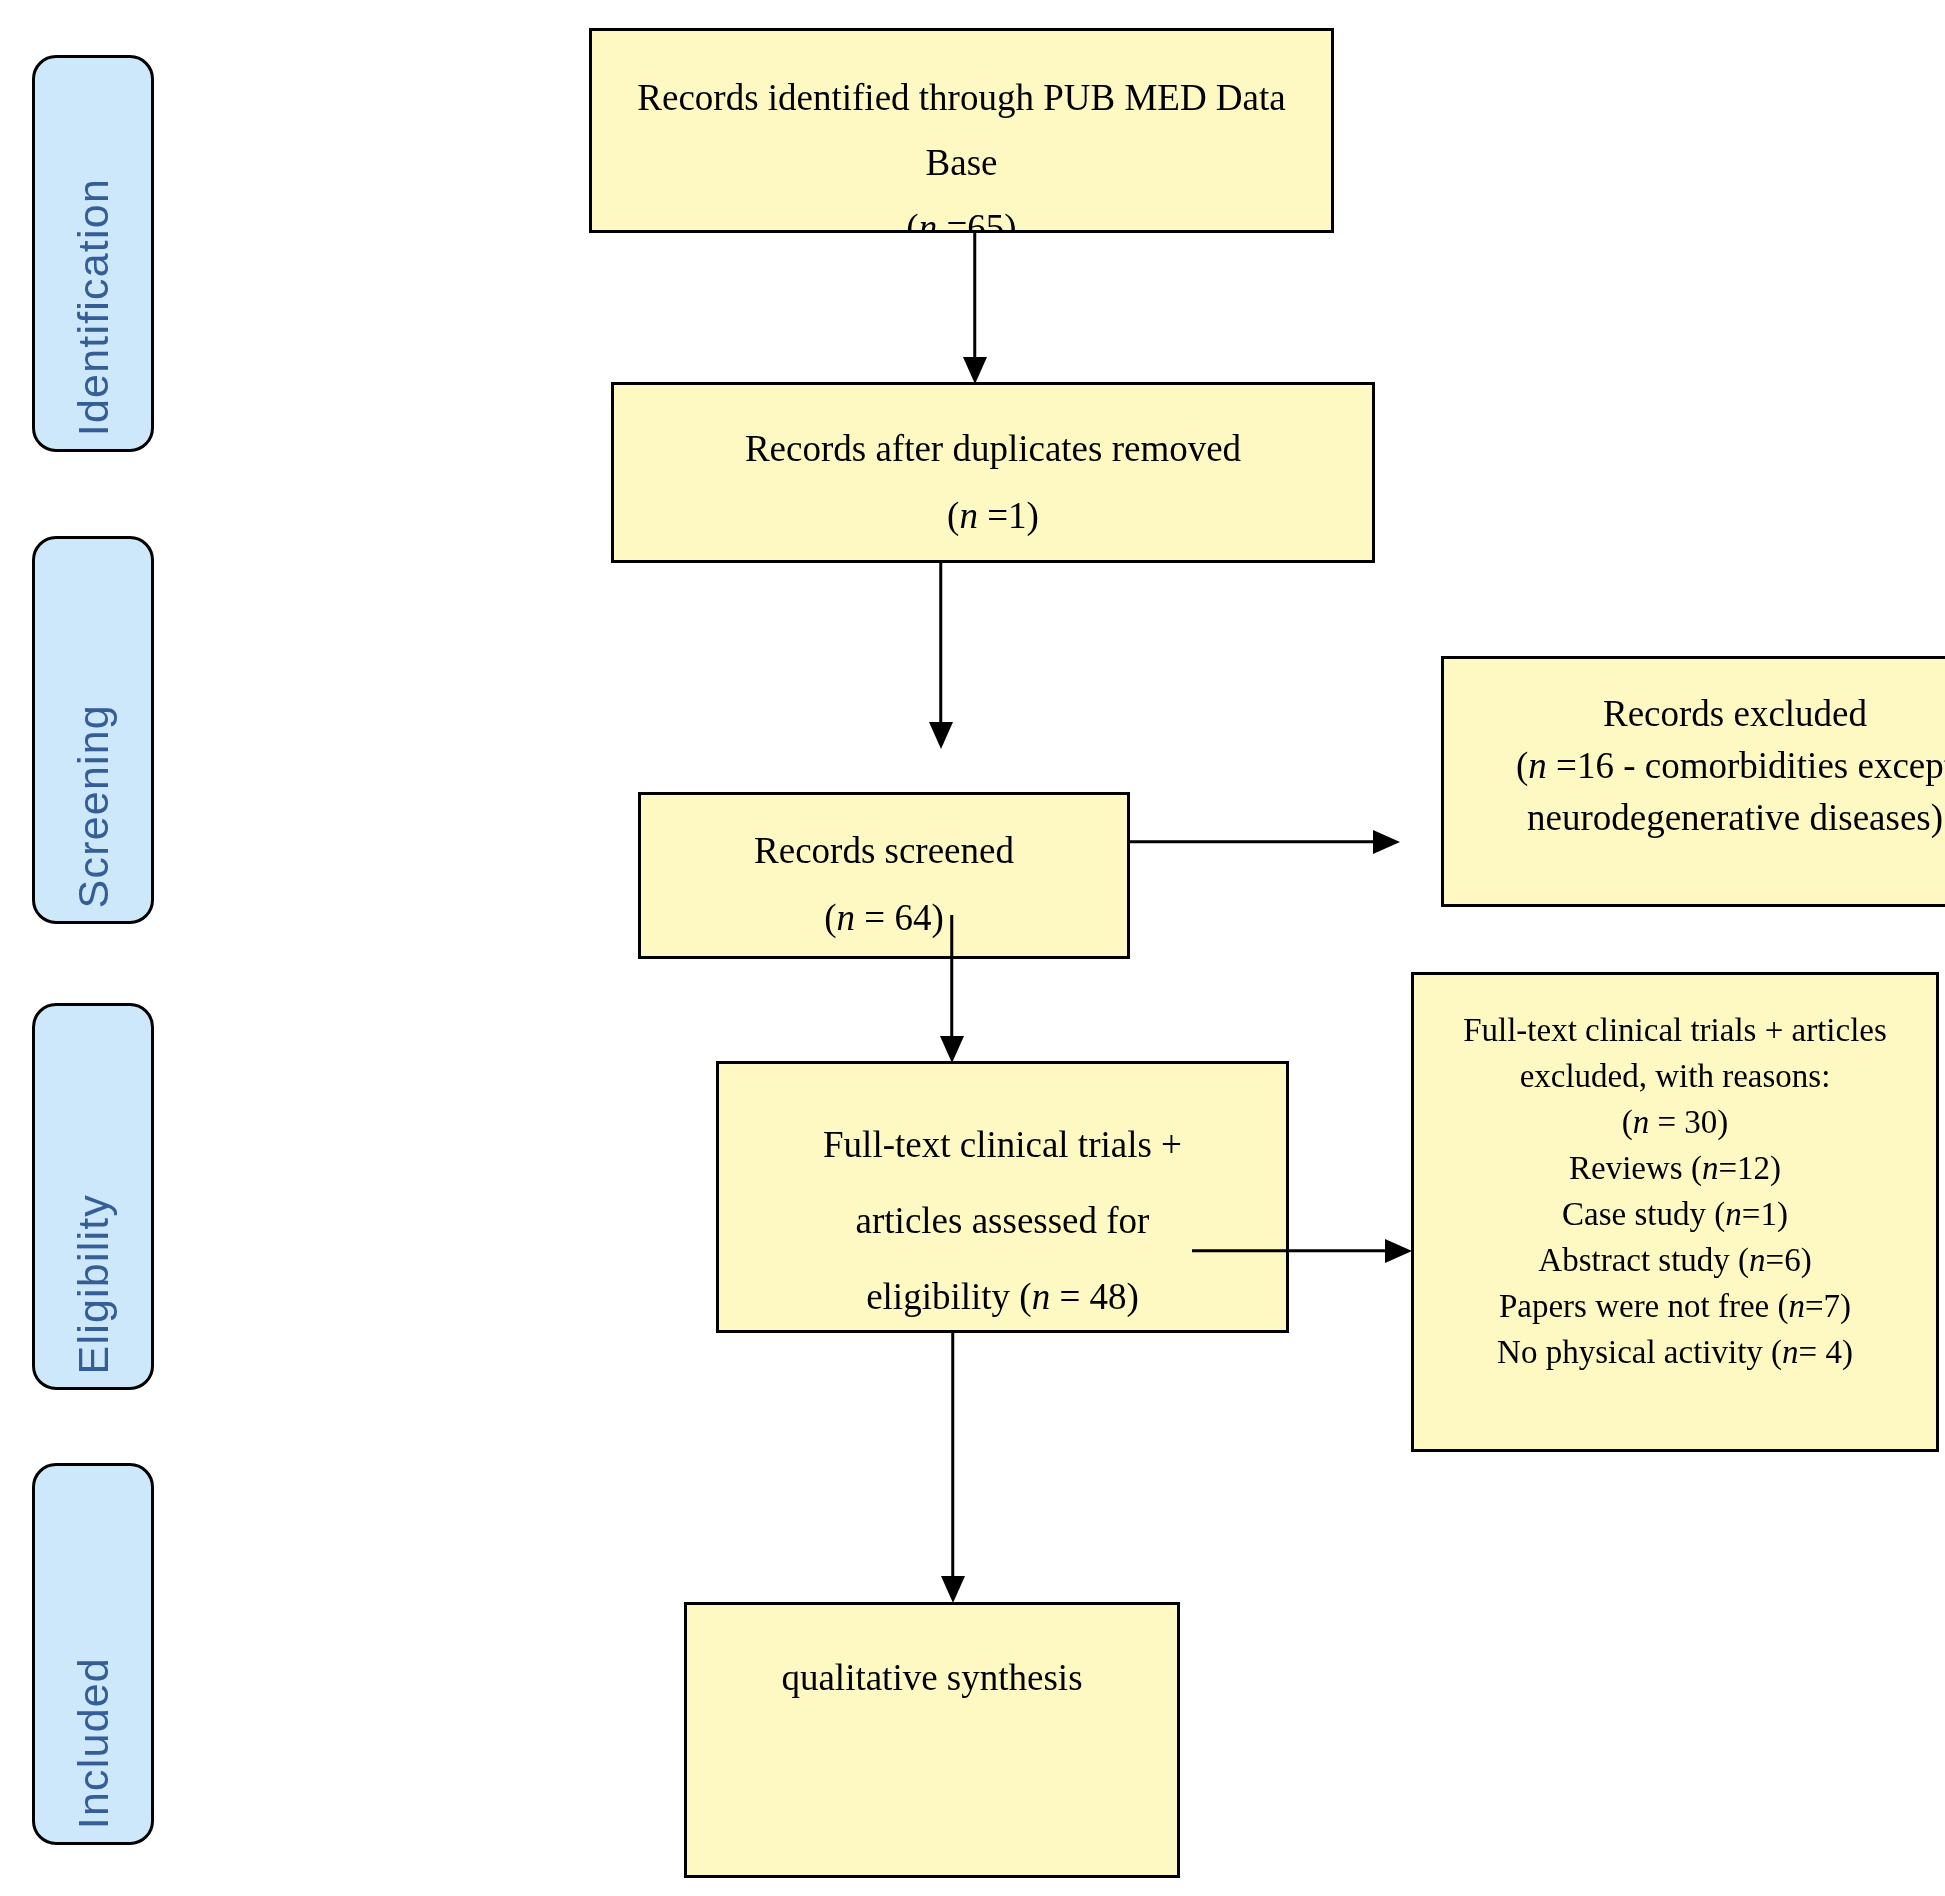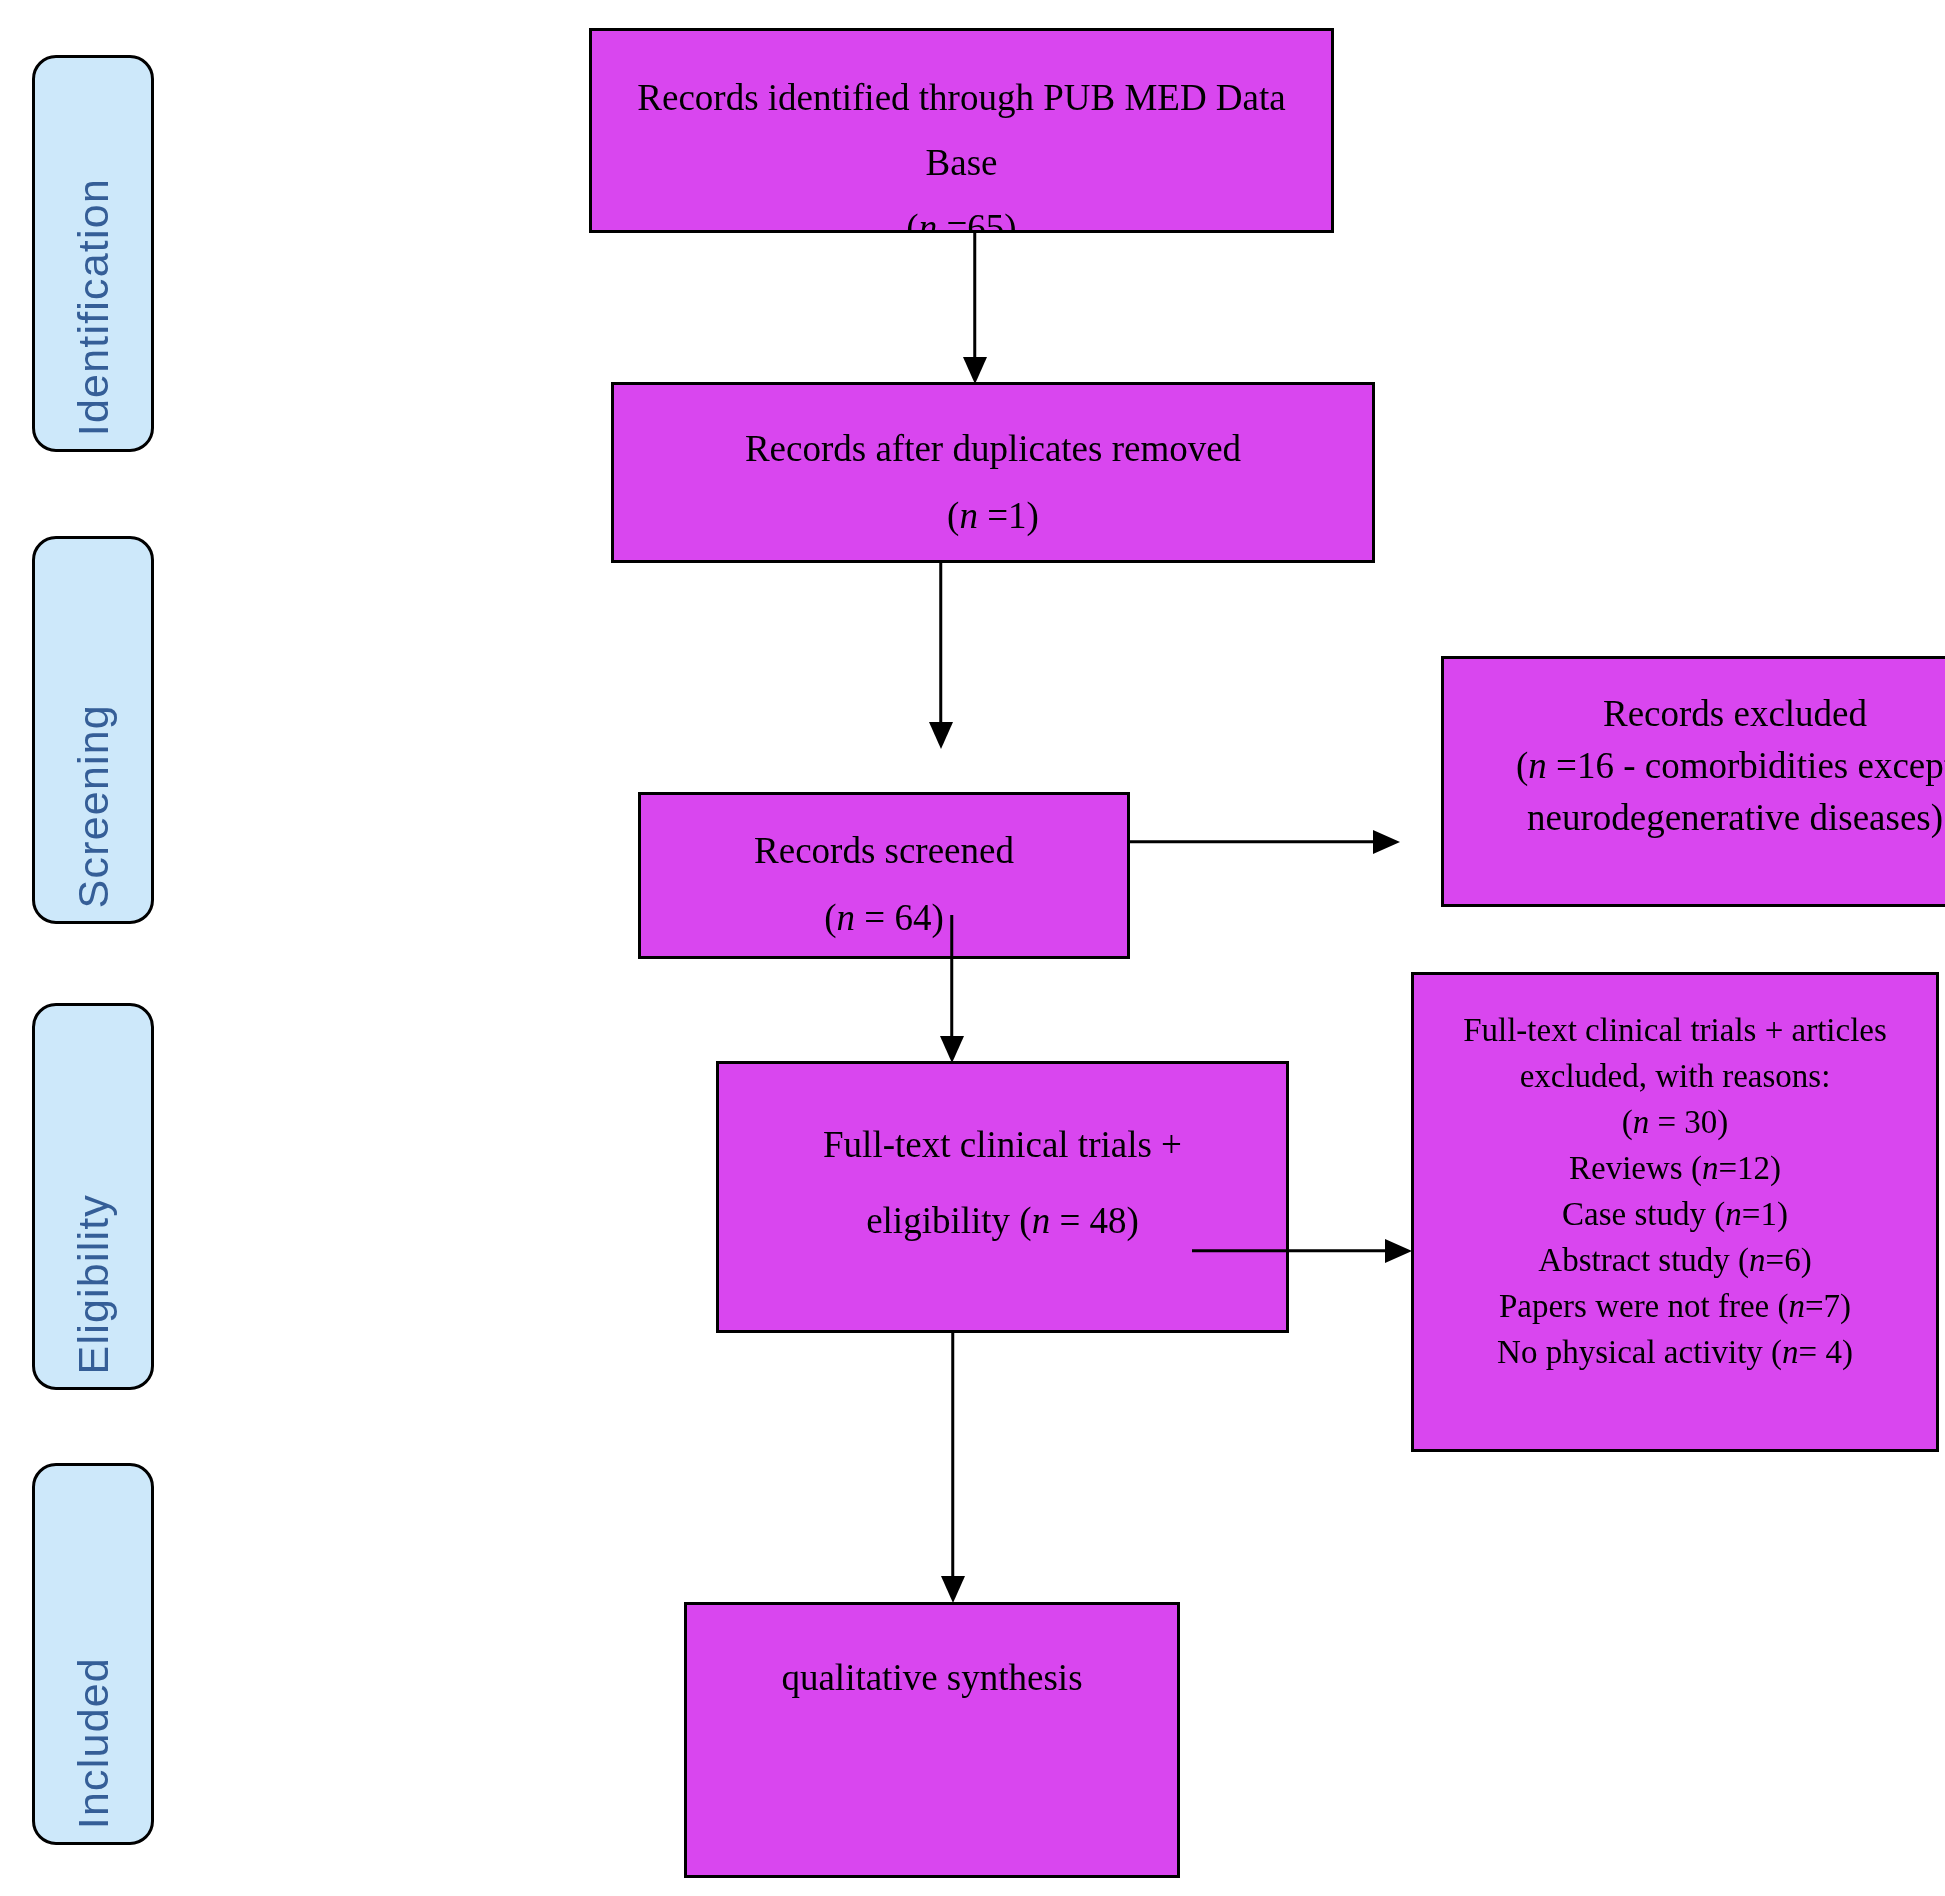--- a/index.html
+++ b/index.html
@@ -27,21 +27,21 @@
     transform:rotate(180deg);
     font-family:"Liberation Sans",sans-serif;
     font-size:43px;
     letter-spacing:1.2px;
     color:#355e97;
     white-space:nowrap;
   }
   
   .fbox{
     position:absolute;
-    background:#d946ef;
+    background:#fef9c3;
     border:3.5px solid #000;
     box-sizing:border-box;
     color:#000;
     text-align:center;
     font-size:37px;
     overflow:hidden;
   }
   .fbox .ln{white-space:nowrap;}
   #box1{left:589px;top:28px;width:745px;height:205px;padding-top:34px;line-height:65px;}
   #box2{left:611px;top:382px;width:764px;height:181px;padding-top:30px;line-height:67px;}
@@ -110,20 +110,21 @@
     <div class="ln">(<i>n</i> =1)</div>
   </div>
 
 <div class="fbox" id="box3">
     <div class="ln">Records screened</div>
     <div class="ln">(<i>n</i> = 64)</div>
   </div>
 
 <div class="fbox" id="box4">
     <div class="ln">Full-text clinical trials +</div>
+    <div class="ln">articles assessed for</div>
     <div class="ln">eligibility (<i>n</i> = 48)</div>
   </div>
 
 <div class="fbox" id="box5">
     <div class="ln">qualitative synthesis</div>
   </div>
 
 <div class="fbox" id="excl1">
     <div class="ln">Records excluded</div>
     <div class="ln">(<i>n</i> =16 - comorbidities except</div>

